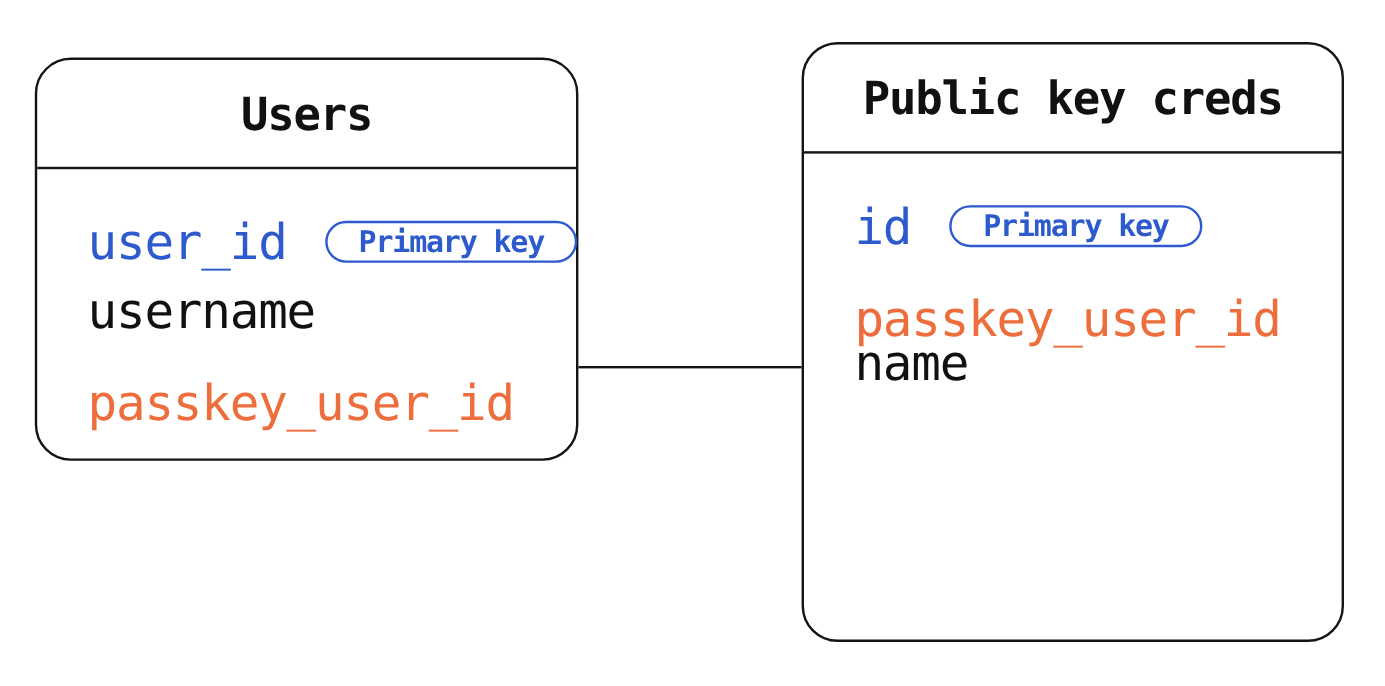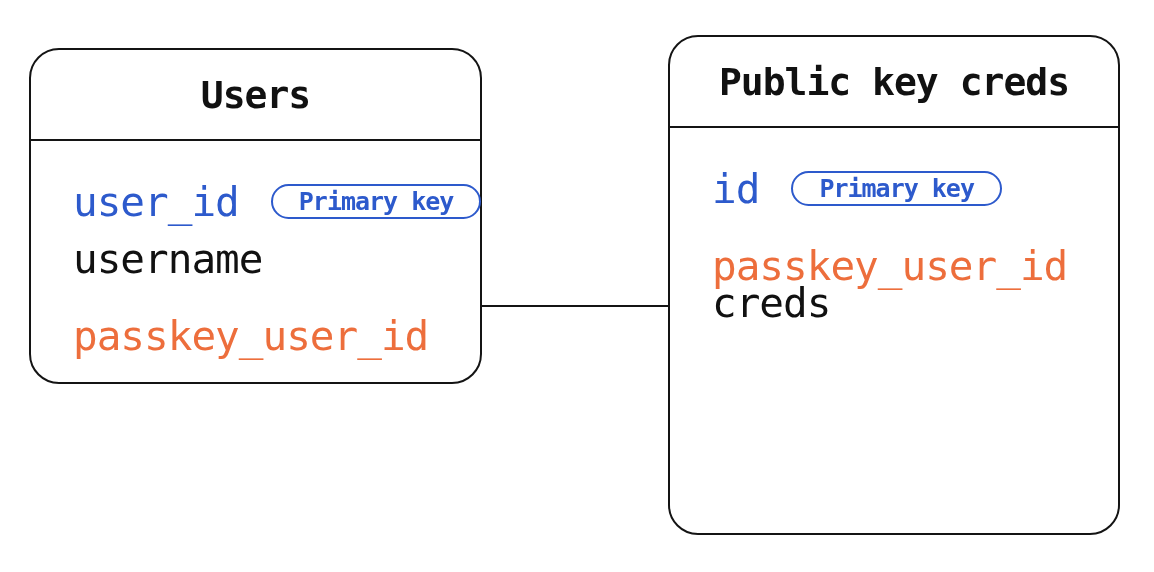--- a/index.html
+++ b/index.html
@@ -111,18 +111,18 @@
     </header>
     <div class="table-body">
       <div class="field-row">
         <span class="field-name c-blue">id</span>
         <span class="pk-badge">Primary key</span>
       </div>
       <div class="field-row">
         <span class="field-name c-orange">passkey_user_id</span>
       </div>
       <div class="field-row">
-        <span class="field-name c-black">creds</span>
+        <span class="field-name c-black">name</span>
       </div>
     </div>
   </section>
 
 </div>
 
 </body></html>

